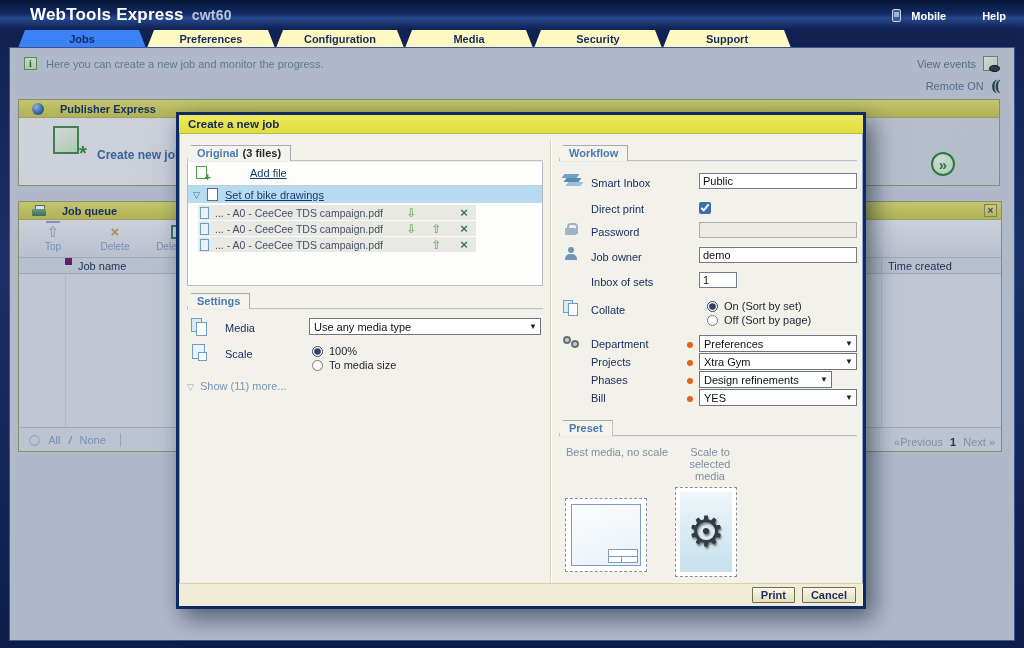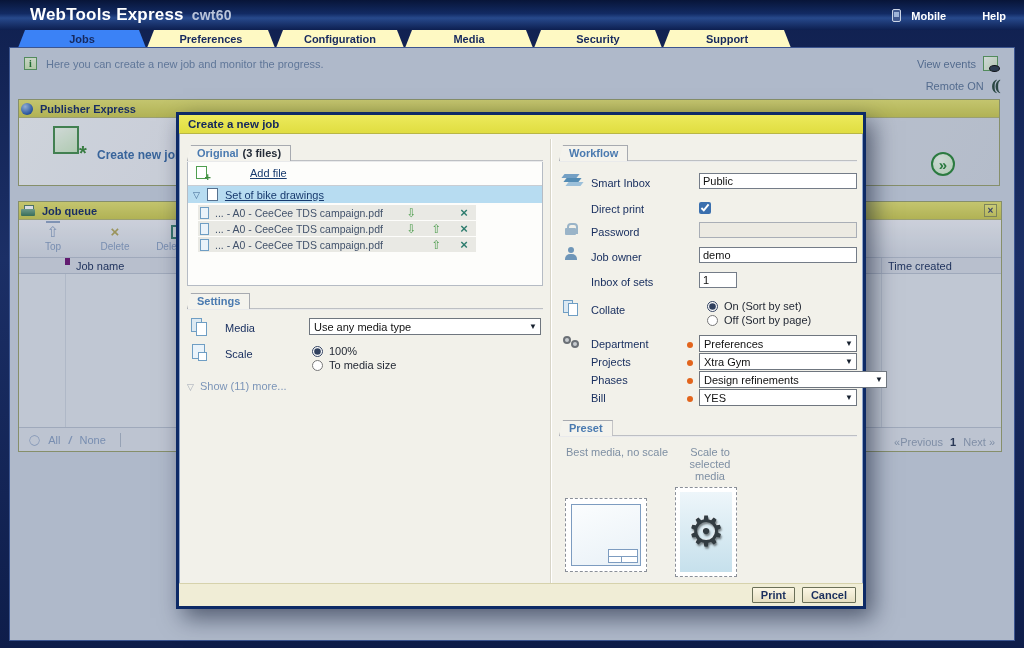--- a/index.html
+++ b/index.html
@@ -37,22 +37,22 @@
   .info-ic { width:13px; height:13px; border:1px solid #5e9e5e; background:linear-gradient(#eaf5db,#cfe7b8);
      color:#23792c; font-family:"Liberation Serif",serif; font-weight:bold; font-size:10px; text-align:center; line-height:12px;}
   .events-row { position:absolute; right:16px; display:flex; align-items:center; gap:7px; color:#5f7899; cursor:pointer;}
   .pageeye-ic { width:15px; height:15px; border:1px solid #5e9e5e; background:linear-gradient(135deg,#f4faf0,#cfe3c2); position:relative;}
   .pageeye-ic::after { content:""; position:absolute; right:-3px; bottom:-2px; width:9px; height:5px; border-radius:50%;
      background:#33414f; border:1px solid #111; }
   .remote-ic { font-weight:bold; font-size:14px; color:#2e4d40; letter-spacing:-3px; font-family:"DejaVu Serif",serif;}
 
   
   .panel { position:absolute; border:1px solid #9ba36e; background:#dfe3ea; }
-  .panel-hd { height:18px; background:linear-gradient(180deg,#e5e373,#cecc55); display:flex; align-items:center; gap:7px;
-    padding:0 2px; font-weight:bold; color:#1a2f66; border-bottom:1px solid #b3b578;}
+  .panel-hd { height:18px; background:linear-gradient(180deg,#e5e373,#cecc55); display:flex; align-items:center; gap:16px;
+    padding:0 13px; font-weight:bold; color:#1a2f66; border-bottom:1px solid #b3b578;}
   .sphere-ic { width:12px; height:12px; border-radius:50%; background:radial-gradient(circle at 35% 30%, #a8c6ec, #2a5cab 70%, #123a7c);}
   .printer-ic { width:14px; height:12px; position:relative;}
   .printer-ic::before { content:""; position:absolute; left:3px; top:0; width:8px; height:5px; background:#fff; border:1px solid #56806a;}
   .printer-ic::after { content:""; position:absolute; left:0; top:4px; width:14px; height:7px; background:linear-gradient(#7fae92,#3e7a5a); border-radius:1px;}
 
   .pe-body { position:absolute; left:0; top:18px; right:0; bottom:0;
     background:linear-gradient(120deg,#f1f3f5 0%,#dde2e8 55%,#d2d8e1 100%); }
   .cnj-ic { position:absolute; left:34px; top:8px; width:26px; height:28px; border:2px solid #4b9150; background:linear-gradient(150deg,#f2faee,#cde9c4); }
   .cnj-star { position:absolute; left:24px; top:20px; font-size:20px; font-weight:bold; color:#3f8c3f; line-height:10px;}
   .cnj-link { position:absolute; left:78px; top:30px; font-weight:bold; font-size:12px; color:#3f6fa8; cursor:pointer;}
@@ -64,21 +64,21 @@
     background:linear-gradient(180deg,#eef0f4,#d8dde5); display:flex; gap:14px; padding:3px 0 0 10px;}
   .tb-btn { width:48px; text-align:center; color:#8ba1c2; font-size:10px; cursor:pointer;}
   .tb-ic { display:block; height:18px; font-size:15px; line-height:18px;}
   .top-ic { color:#93a7c6; }
   .top-ic b { border-top:2px solid #93a7c6; font-weight:normal; padding:0 1px;}
   .del-ic { color:#b4a95e; font-weight:bold;}
   .delall-ic { position:relative; display:inline-block; width:13px; height:14px; border:2px solid #3f8573; background:#eef4f1; margin-top:2px;}
   .delall-ic::after { content:"\00d7"; position:absolute; right:-6px; bottom:-6px; color:#3f8573; font-weight:bold; font-size:14px;}
   .jq-colhdr { position:absolute; left:0; top:55px; right:0; height:17px; background:#d7dce4;
     border-top:1px solid #b9c1ce; border-bottom:1px solid #b9c1ce; color:#22355f;}
-  .jq-colhdr .c1 { position:absolute; left:46px; top:0; bottom:8px; border-left:5px solid #701a75; padding:2px 0 0 6px;}
+  .jq-colhdr .c1 { position:absolute; left:46px; top:0; bottom:8px; border-left:7px solid #701a75; padding:2px 0 0 6px;}
   .jq-colhdr .c2 { position:absolute; left:862px; top:0; bottom:0; border-left:1px solid #c0c8d4; padding:2px 0 0 6px;}
   .jq-body { position:absolute; left:0; top:72px; right:0; height:155px; background:#e1e5eb;}
   .jq-body .v1 { position:absolute; left:46px; top:0; bottom:0; width:1px; background:#ccd3dd;}
   .jq-body .v2 { position:absolute; left:862px; top:0; bottom:0; width:1px; background:#ccd3dd;}
   .jq-footer { position:absolute; left:0; bottom:0; right:0; height:24px; background:#dde2e9; border-top:1px solid #b9c1ce;
      display:flex; align-items:center; padding-left:10px; gap:8px; color:#8ba1c2;}
   .lasso-ic { color:#93a7c6; font-size:10px;}
   .slash-ic { color:#93a7c6; font-style:italic; font-weight:bold;}
   .vdiv { width:1px; height:14px; background:#aeb9c8; margin-left:6px;}
   .pager { position:absolute; right:6px; bottom:3px; color:#94a2b6;}
@@ -394,21 +394,21 @@
 
   <span class="fld-label" style="left:412px; top:241px;">Projects</span>
   <span class="req-dot" style="left:508px; top:245px;"></span>
   <div class="dlg-select" style="left:520px; top:238px; width:158px;">
     <span>Xtra Gym</span>
     <span class="sel-arrow">▼</span>
   </div>
 
   <span class="fld-label" style="left:412px; top:259px;">Phases</span>
   <span class="req-dot" style="left:508px; top:263px;"></span>
-  <div class="dlg-select" style="left:520px; top:256px; width:188px;">
+  <div class="dlg-select" style="left:520px; top:256px; width:133px;">
     <span>Design refinements</span>
     <span class="sel-arrow">▼</span>
   </div>
 
   <span class="fld-label" style="left:412px; top:277px;">Bill</span>
   <span class="req-dot" style="left:508px; top:281px;"></span>
   <div class="dlg-select" style="left:520px; top:274px; width:158px;gap:44px;">
     <span>YES</span>
     <span class="sel-arrow">▼</span>
   </div>

